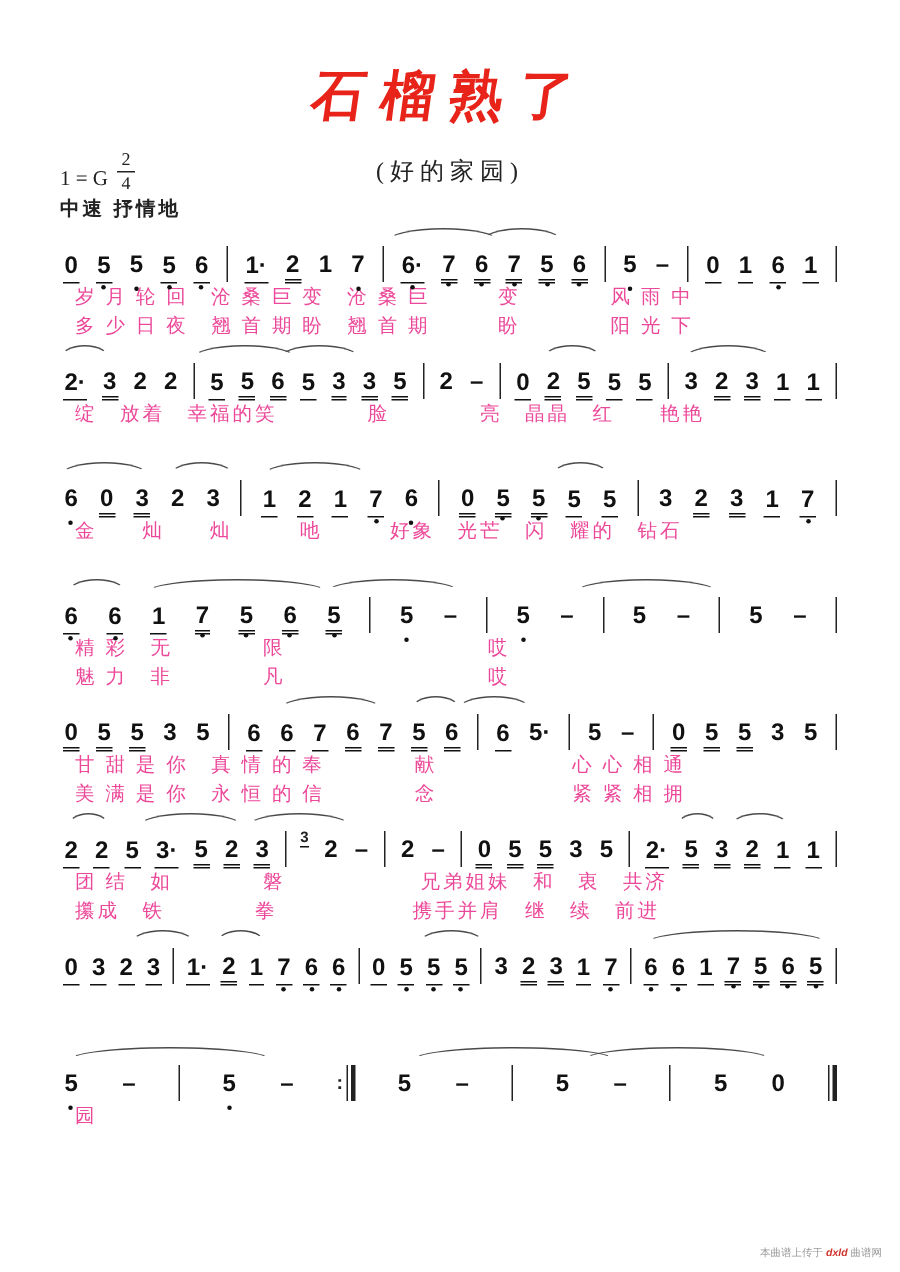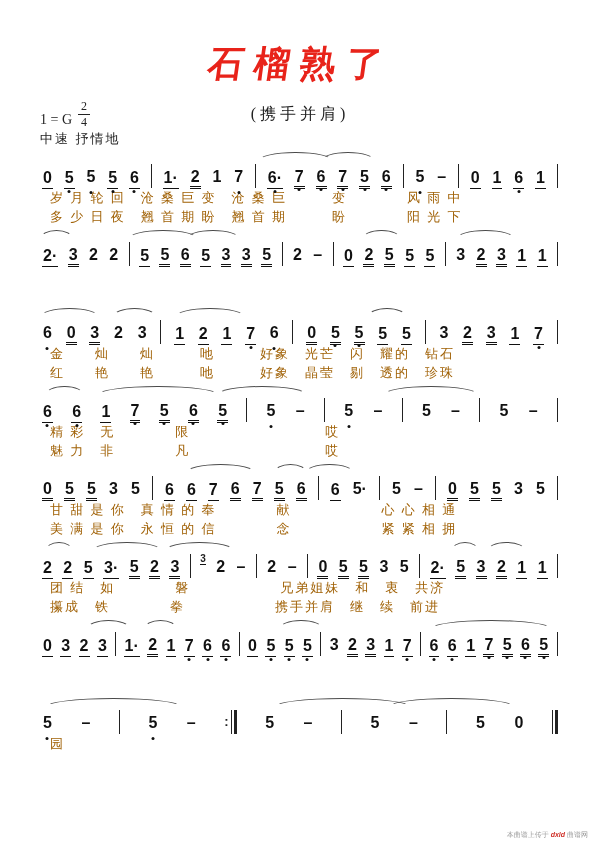--- a/index.html
+++ b/index.html
@@ -8,42 +8,42 @@
   .title-wrap{position:absolute;top:40px;left:0;width:100%;text-align:center;}
   .title{display:inline-block;font-family:"Liberation Serif",serif;font-weight:bold;
          font-size:36px;letter-spacing:10px;transform:skewX(-8deg);}
   .header{position:absolute;top:96px;left:40px;right:40px;height:50px;}
   .keysig{position:absolute;left:0;top:4px;font-size:14px;display:flex;align-items:flex-end;gap:6px;
           font-family:"Liberation Serif",serif;}
   .frac{display:inline-flex;flex-direction:column;align-items:center;font-size:12px;line-height:1.05;}
   .frac-bar{width:12px;height:1px;background:#222;margin:1px 0;}
   .subtitle{position:absolute;left:0;right:0;top:8px;text-align:center;font-size:16px;letter-spacing:4px;}
   .credits{position:absolute;right:0;top:0;text-align:right;font-size:14px;line-height:1.45;letter-spacing:2px;}
-  .tempo{position:absolute;top:130px;left:40px;font-size:13px;font-weight:normal;letter-spacing:2px;
+  .tempo{position:absolute;top:130px;left:40px;font-size:13px;font-weight:bold;letter-spacing:2px;
          font-family:"Liberation Sans",sans-serif;text-align:center;}
   .score{position:absolute;top:150px;left:40px;width:520px;}
   .system{height:78px;margin-bottom:0;}
   .arcs{position:relative;height:13px;}
   .arc{position:absolute;top:2px;height:16px;border:1.4px solid #4a4a4a;
        border-color:#4a4a4a transparent transparent transparent;border-radius:50%;}
   .notes{display:flex;align-items:flex-end;justify-content:space-between;height:26px;padding:0 2px;}
   .note{position:relative;font-family:"Liberation Sans",sans-serif;font-weight:bold;
         font-size:16px;line-height:1;color:#111;padding:0 1px 4px;}
   .note.u1{border-bottom:1.5px solid #111;padding-bottom:2.5px;}
   .note.u2{border-bottom:3px double #111;padding-bottom:1.5px;}
   .ldot{position:absolute;left:50%;transform:translateX(-50%);bottom:-5px;width:3px;height:3px;
         border-radius:50%;background:#111;}
   .bar{width:1px;height:24px;background:#222;align-self:center;}
   .grace{font-family:"Liberation Sans",sans-serif;font-weight:bold;font-size:10px;
          border-bottom:1px solid #111;align-self:flex-start;margin-bottom:10px;}
   .repeat,.final{display:flex;align-items:center;gap:2px;height:24px;align-self:center;}
   .rdots{font-family:"Liberation Sans",sans-serif;font-weight:bold;font-size:13px;line-height:22px;}
   .vthin{width:1px;height:24px;background:#222;}
   .vthick{width:3px;height:24px;background:#222;}
-  .lyrics{font-size:13px;color:#a16207;letter-spacing:2px;white-space:pre;height:19px;
+  .lyrics{font-size:13px;color:#ec4899;letter-spacing:2px;white-space:pre;height:19px;
           padding-left:10px;overflow:hidden;}
   .watermark{position:absolute;right:12px;bottom:8px;font-size:7px;color:#9a9a9a;
              font-family:"Liberation Sans",sans-serif;letter-spacing:0;}
   .wm-logo{font-weight:bold;font-style:italic;}
 </style>
 </head>
 <body>
 
 <div class="page">
 
@@ -53,21 +53,21 @@
 
   <div class="header">
     <div class="keysig">
       <span>1 = G</span>
       <span class="frac">
         <span>2</span>
         <span class="frac-bar"></span>
         <span>4</span>
       </span>
     </div>
-    <div class="subtitle">(携手并肩)</div>
+    <div class="subtitle">(好的家园)</div>
   </div>
 
   <div class="tempo">中速  抒情地</div>
 
   <div class="score" id="score">
       <div class="system">
         <div class="arcs">
           <div class="arc" style="left: 42%; width: 14%;"></div>
           <div class="arc" style="left: 54%; width: 10%;"></div>
         </div>
@@ -133,20 +133,21 @@
           <div class="note u1">5</div>
           <div class="note u1">5</div>
           <div class="bar"></div>
           <div class="note">3</div>
           <div class="note u2">2</div>
           <div class="note u2">3</div>
           <div class="note u1">1</div>
           <div class="note u1">1</div>
           <div class="bar"></div>
         </div>
+        <div class="lyrics">绽　放着　幸福的笑　　　　脸　　　　亮　晶晶　红　　艳艳</div>
       </div>
       <div class="system">
         <div class="arcs">
           <div class="arc" style="left: 0%; width: 11%;"></div>
           <div class="arc" style="left: 14%; width: 8%;"></div>
           <div class="arc" style="left: 26%; width: 13%;"></div>
           <div class="arc" style="left: 63%; width: 7%;"></div>
         </div>
         <div class="notes">
           <div class="note">6<span class="ldot"></span></div>
@@ -168,21 +169,20 @@
           <div class="note u1">5</div>
           <div class="bar"></div>
           <div class="note">3</div>
           <div class="note u2">2</div>
           <div class="note u2">3</div>
           <div class="note u1">1</div>
           <div class="note u1">7<span class="ldot"></span></div>
           <div class="bar"></div>
         </div>
         <div class="lyrics">金　　灿　　灿　　　吔　　　好象　光芒　闪　耀的　钻石</div>
-        <div class="lyrics">红　　艳　　艳　　　吔　　　好象　晶莹　剔　透的　珍珠</div>
       </div>
       <div class="system">
         <div class="arcs">
           <div class="arc" style="left: 1%; width: 7%;"></div>
           <div class="arc" style="left: 11%; width: 23%;"></div>
           <div class="arc" style="left: 34%; width: 17%;"></div>
           <div class="arc" style="left: 66%; width: 18%;"></div>
         </div>
         <div class="notes">
           <div class="note u1">6<span class="ldot"></span></div>

